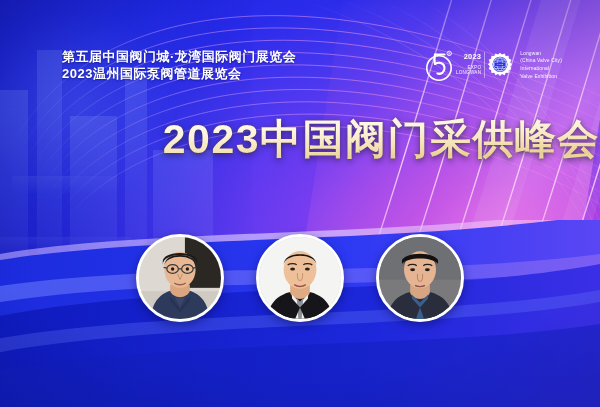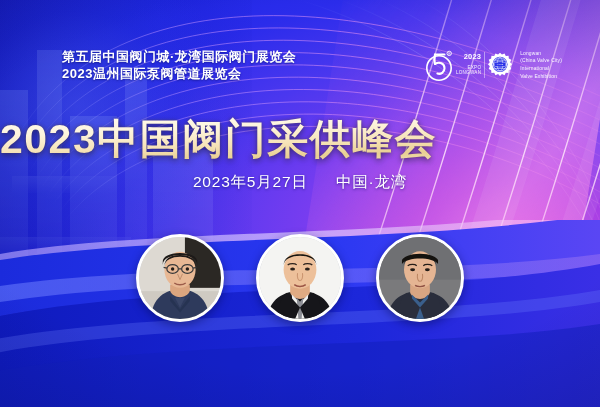--- a/index.html
+++ b/index.html
@@ -137,21 +137,21 @@
   }
   .lw-mark{ width:26px; height:26px; flex:0 0 auto; }
   .lw-text{
     font-size:4.9px; line-height:1.55; color:#ffffff;
     letter-spacing:.15px; white-space:nowrap; opacity:.95;
   }
 
   
   .main-title{
     position:absolute; left:0; right:0; top:112px;
-    text-align:left; z-index:6;
+    text-align:right; z-index:6;
   }
   .main-title span{
     display:inline-block;
     font-size:41px; font-weight:bold;
     letter-spacing:1.5px;
     background:linear-gradient(178deg,#fffdf3 0%,#fdf4dd 34%,#f6e3b8 58%,#e8cf92 78%,#f4e6c4 100%);
     -webkit-background-clip:text; background-clip:text;
     -webkit-text-fill-color:transparent; color:transparent;
     filter:drop-shadow(0 2px 3px rgba(8,10,90,.55)) drop-shadow(0 0 1px rgba(120,90,20,.45));
   }
@@ -351,25 +351,20 @@
         </div>
       </div>
 
     </div>
   </div>
 
   <div class="main-title">
     <span>2023中国阀门采供峰会</span>
   </div>
 
-  <div class="subtitle">
-    <span>2023年5月27日</span>
-    <span class="gap"></span>
-    <span>中国·龙湾</span>
-  </div>
 
   <div class="portraits">
 
     <div class="portrait">
       <svg viewBox="0 0 100 100" preserveAspectRatio="xMidYMid slice">
         <rect x="0" y="0" width="100" height="100" fill="#ddd9d2"></rect>
         <rect x="56" y="0" width="44" height="62" fill="#2b2824"></rect>
         <rect x="0" y="66" width="100" height="34" fill="#cfcac2"></rect>
         <path d="M14,100 C16,74 32,64 50,64 C68,64 84,74 86,100 Z" fill="#2e3a5c"></path>
         <path d="M38,66 C42,76 58,76 62,66 L62,58 L38,58 Z" fill="#dba57f"></path>

